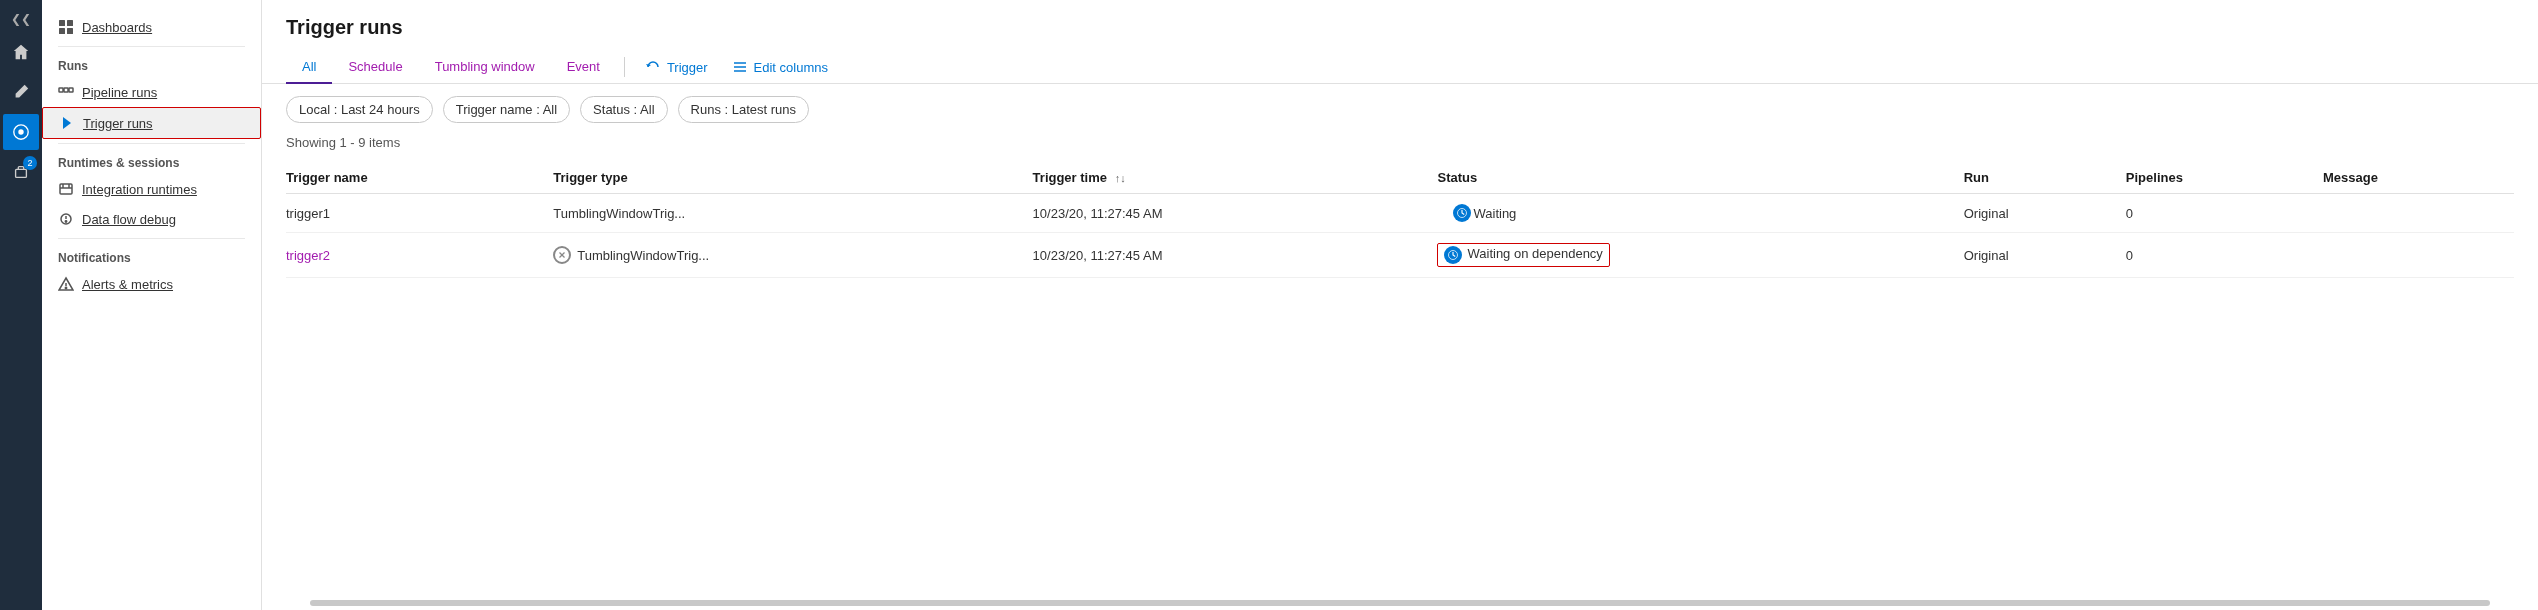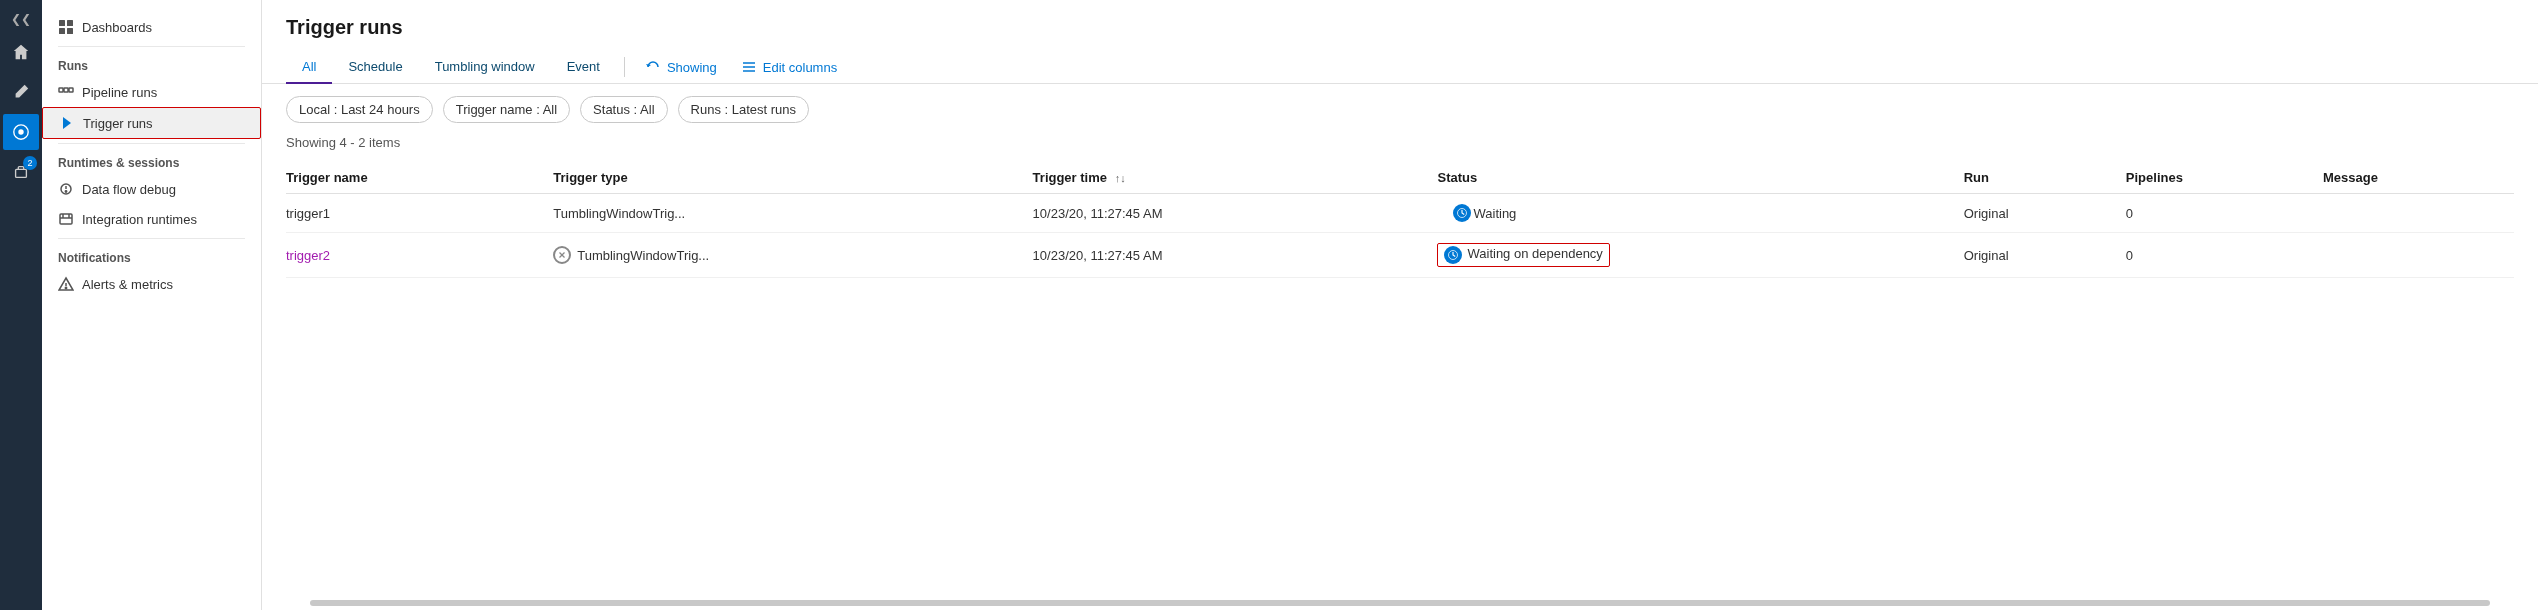--- a/index.html
+++ b/index.html
@@ -71,20 +71,21 @@
       margin: 4px 16px;
     }
     .sidebar-item {
       display: flex;
       align-items: center;
       padding: 7px 16px;
       cursor: pointer;
       gap: 8px;
       color: #333;
       font-size: 13px;
+      text-decoration: underline;
     }
     .sidebar-item.active {
       background: #f0f0f0;
       border: 1.5px solid #d00000;
       border-radius: 2px;
     }
     .sidebar-item svg { width: 16px; height: 16px; flex-shrink: 0; }
 
     
     .main {
@@ -110,21 +111,21 @@
     .tab-bar {
       display: flex;
       align-items: center;
       border-bottom: 1px solid #e0e0e0;
       padding: 0 24px;
       gap: 0;
     }
     .tab-item {
       padding: 8px 16px;
       cursor: pointer;
-      color: #0c4a6e;
+      color: #a21caf;
       font-size: 13px;
       border-bottom: 2px solid transparent;
       margin-bottom: -1px;
     }
     .tab-item.active {
       color: #0078d4;
       border-bottom: 2px solid #4c1d95;
       font-weight: 500;
     }
     .tab-divider {
@@ -322,35 +323,35 @@
         <polygon points="4,2 12,8 4,14"></polygon>
       </svg>
     <span>Trigger runs</span>
   </div>
 
   <div class="sidebar-divider"></div>
   <div class="sidebar-section-label">Runtimes &amp; sessions</div>
 
   <div class="sidebar-item">
     <svg viewBox="0 0 16 16" fill="none" stroke="#555" stroke-width="1.5">
-        <circle cx="8" cy="8" r="5"></circle>
-        <line x1="8" y1="5" x2="8" y2="8"></line>
-        <circle cx="8" cy="10.5" r="0.7" fill="#555"></circle>
-      </svg>
-    <span>Data flow debug</span>
-  </div>
-
-  <div class="sidebar-item">
-    <svg viewBox="0 0 16 16" fill="none" stroke="#555" stroke-width="1.5">
         <rect x="2" y="3" width="12" height="10" rx="1"></rect>
         <line x1="2" y1="7" x2="14" y2="7"></line>
         <line x1="5" y1="3" x2="5" y2="7"></line>
         <line x1="11" y1="3" x2="11" y2="7"></line>
       </svg>
     <span>Integration runtimes</span>
+  </div>
+
+  <div class="sidebar-item">
+    <svg viewBox="0 0 16 16" fill="none" stroke="#555" stroke-width="1.5">
+        <circle cx="8" cy="8" r="5"></circle>
+        <line x1="8" y1="5" x2="8" y2="8"></line>
+        <circle cx="8" cy="10.5" r="0.7" fill="#555"></circle>
+      </svg>
+    <span>Data flow debug</span>
   </div>
 
   <div class="sidebar-divider"></div>
   <div class="sidebar-section-label">Notifications</div>
 
   <div class="sidebar-item">
     <svg viewBox="0 0 16 16" fill="none" stroke="#555" stroke-width="1.5">
         <polygon points="8,2 15,14 1,14"></polygon>
         <line x1="8" y1="7" x2="8" y2="10"></line>
         <circle cx="8" cy="12" r="0.7" fill="#555"></circle>
@@ -368,21 +369,21 @@
     <div class="tab-item active">All</div>
     <div class="tab-item">Schedule</div>
     <div class="tab-item">Tumbling window</div>
     <div class="tab-item">Event</div>
     <div class="tab-divider"></div>
     <div class="tab-action">
       <svg viewBox="0 0 16 16" fill="none" stroke="#0078d4" stroke-width="1.5">
           <path d="M13 8A5 5 0 103 8"></path>
           <polyline points="1,5 3,8 6,6" fill="#0078d4" stroke="none"></polyline>
         </svg>
-      <span>Showing</span>
+      <span>Trigger</span>
     </div>
     <div class="tab-action">
       <svg viewBox="0 0 16 16" fill="none" stroke="#0078d4" stroke-width="1.5">
           <line x1="2" y1="4" x2="14" y2="4"></line>
           <line x1="2" y1="8" x2="14" y2="8"></line>
           <line x1="2" y1="12" x2="14" y2="12"></line>
         </svg>
       <span>Edit columns</span>
     </div>
   </div>
@@ -396,21 +397,21 @@
     </div>
     <div class="filter-chip">
       <span>Status&nbsp;: All</span>
     </div>
     <div class="filter-chip">
       <span>Runs&nbsp;: Latest runs</span>
     </div>
   </div>
 
   <div class="content-area">
-    <div class="showing-label">Showing 4 - 2 items</div>
+    <div class="showing-label">Showing 1 - 9 items</div>
 
     <table class="data-table">
       <thead>
         <tr>
           <th>
             <span>Trigger name</span>
           </th>
           <th>
             <span>Trigger type</span>
           </th>

